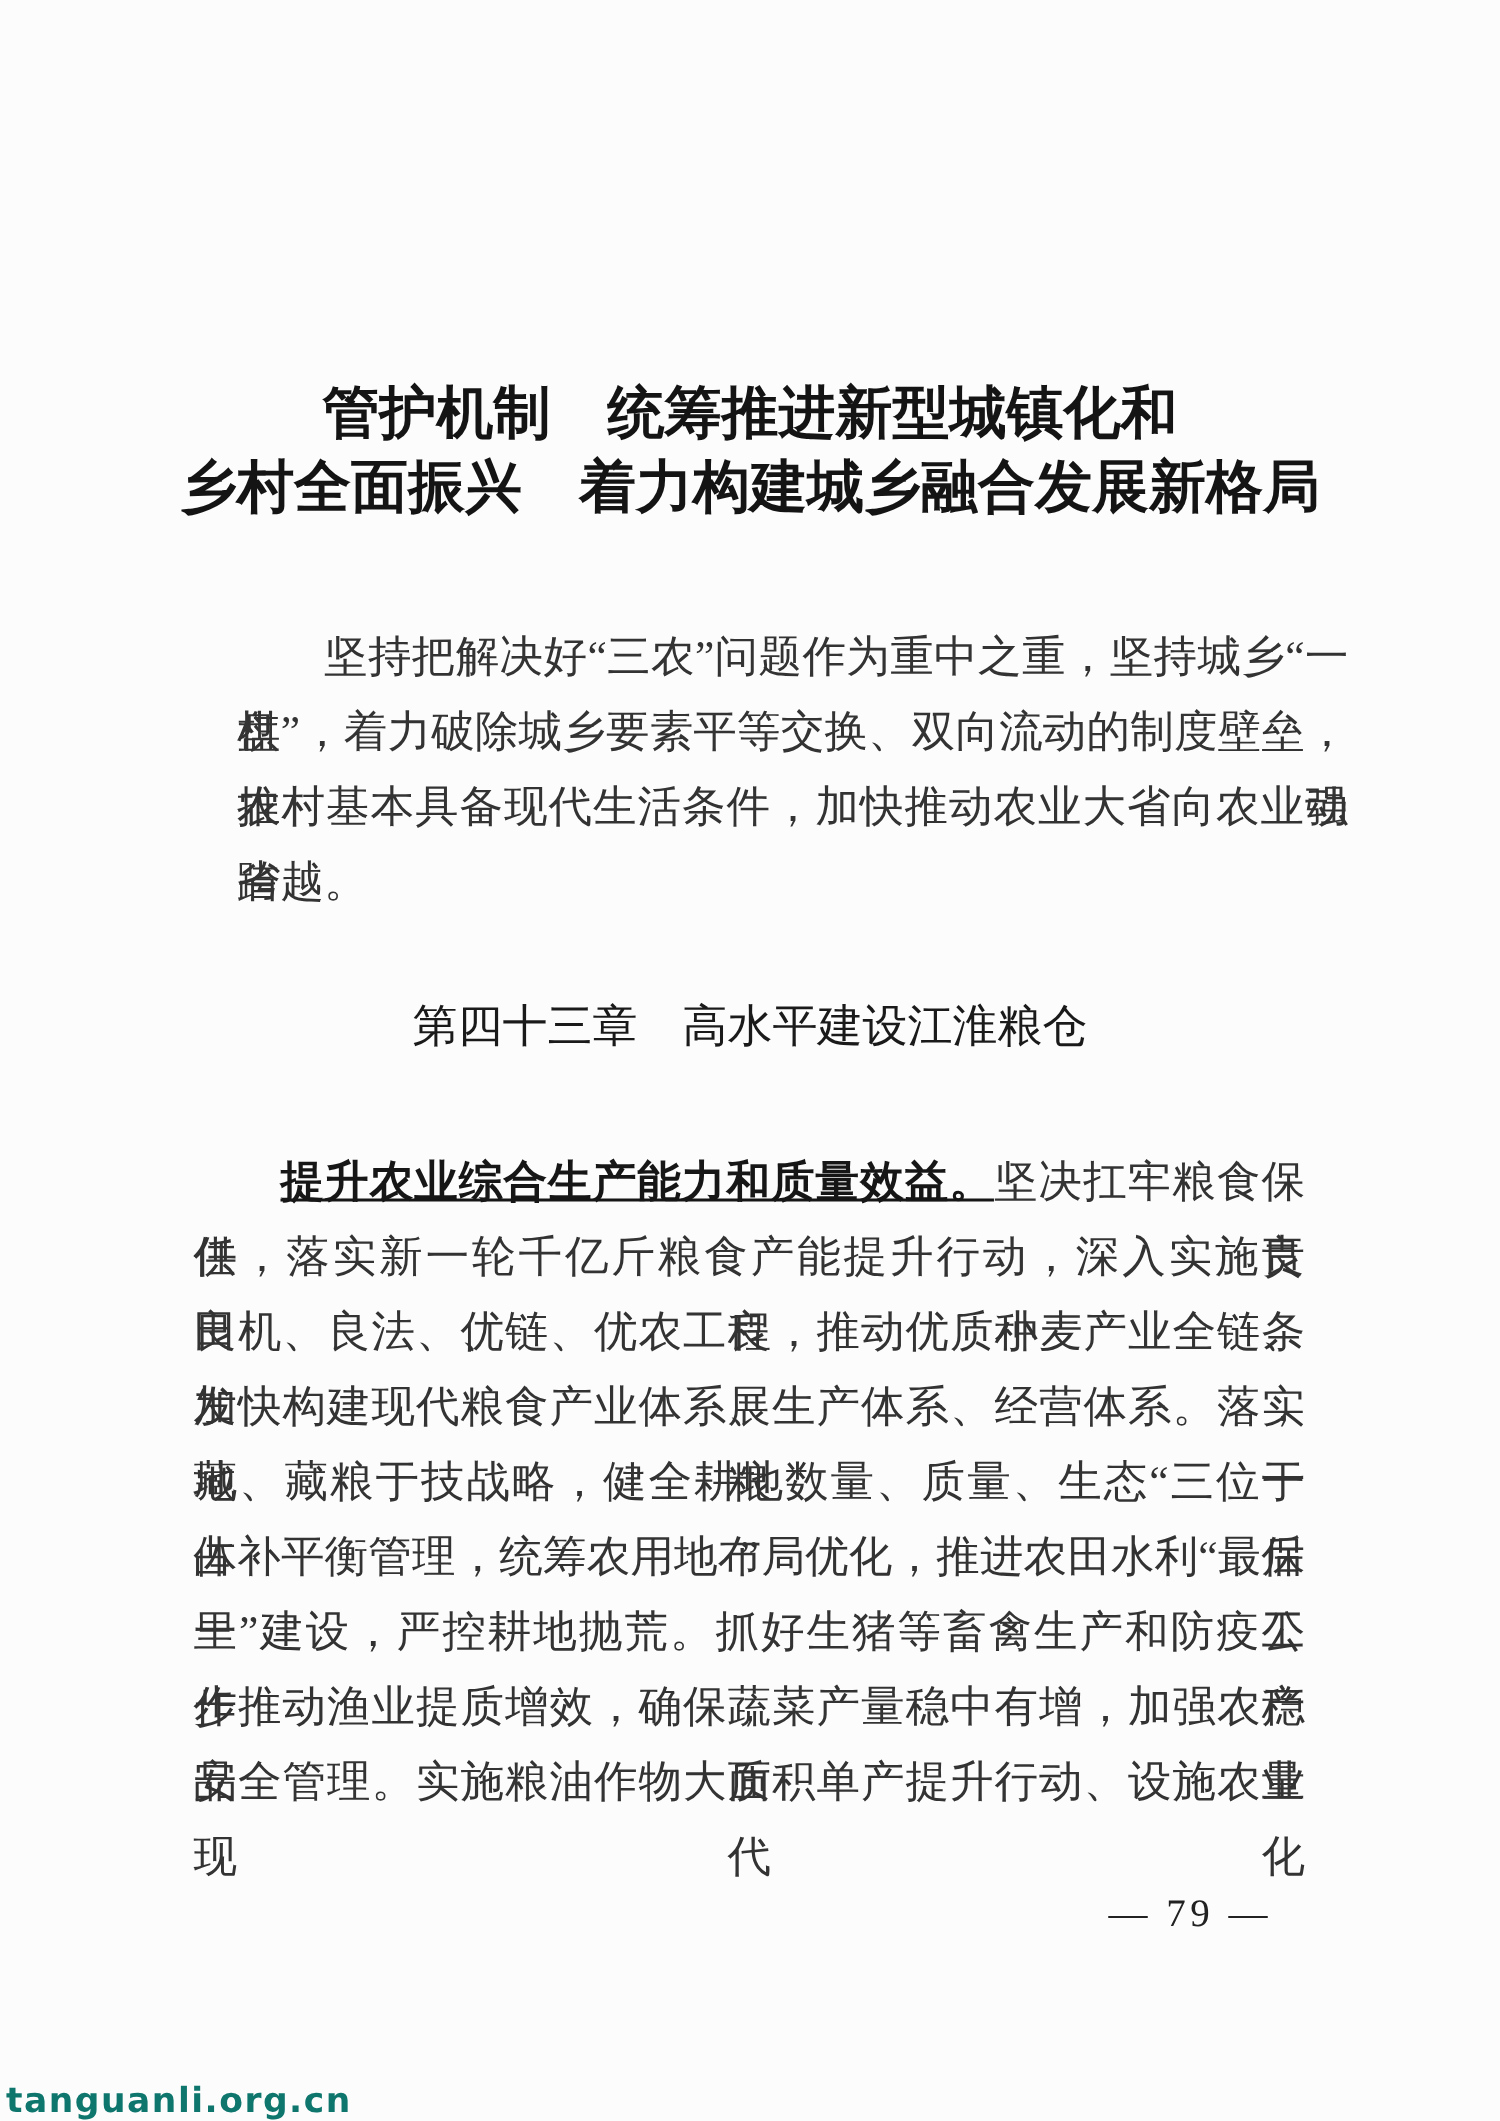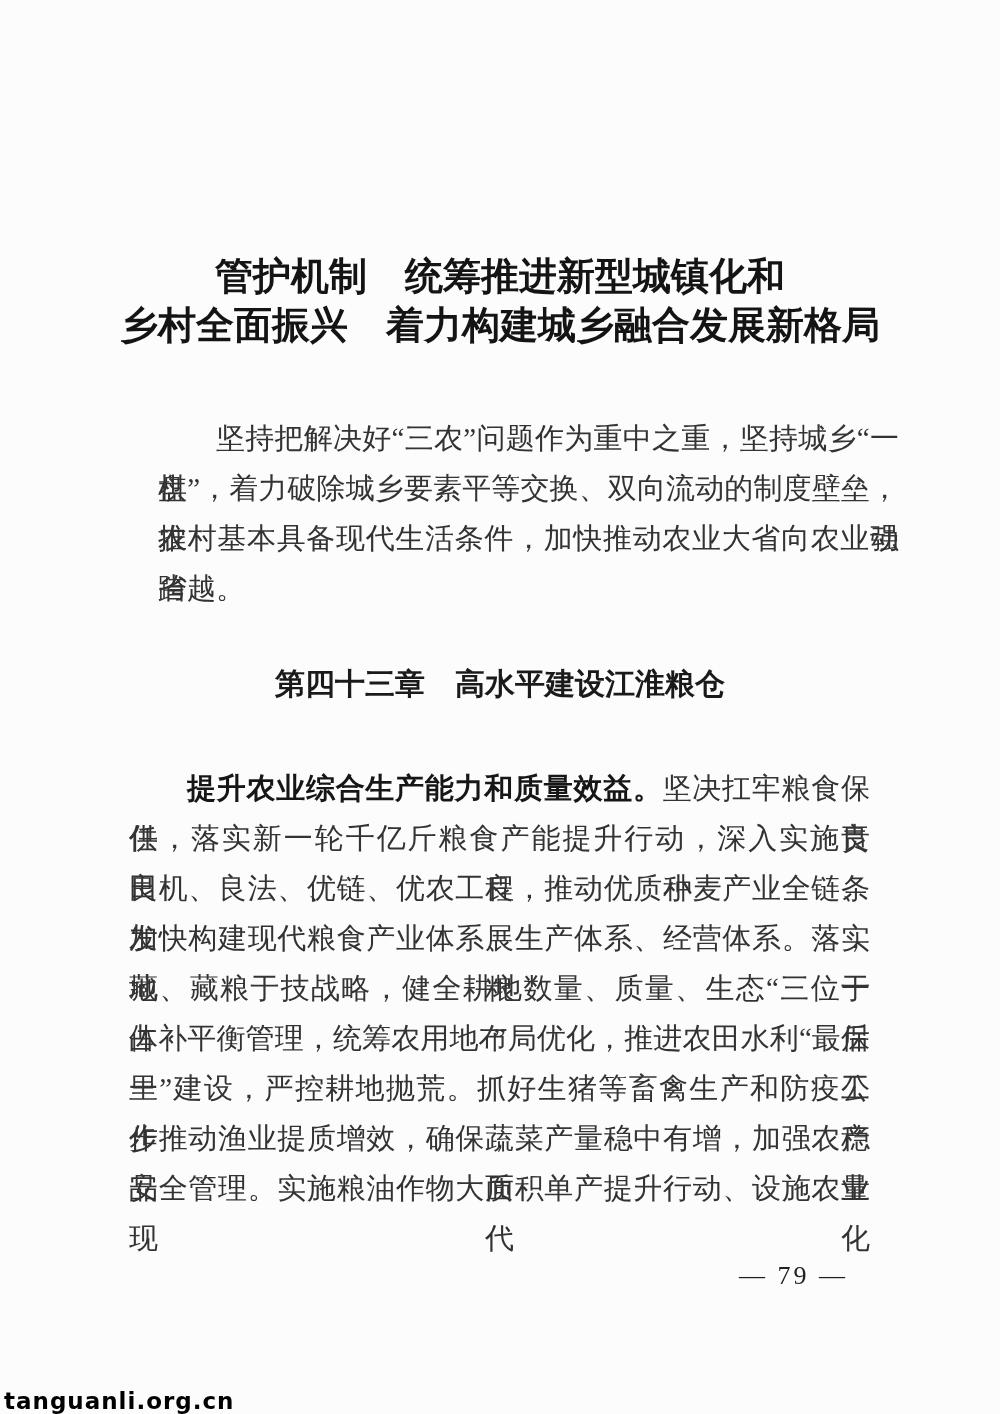--- a/index.html
+++ b/index.html
@@ -31,50 +31,50 @@
     width: 741px;
     font-size: 29px;
     line-height: 50px;
     color: #333333;
   }
   .intro { top: 413px; margin-left: 29px; }
   .body-para { top: 763px; }
   .line { height: 50px; }
   .j { text-align: justify; text-align-last: justify; }
   .indent { text-indent: 58px; }
-  .lead { font-weight: 700; color: #161616; }
+  .lead { font-weight: 700; color: #161616; text-decoration: underline; }
   .chapter-title {
     position: absolute;
     top: 664px;
     left: 0;
     width: 100%;
     margin: 0;
     text-align: center;
     font-family: "Liberation Sans", "DejaVu Sans", sans-serif;
     font-size: 30px;
-    font-weight: 700;
+    font-weight: 400;
     color: #1a1a1a;
   }
   .page-number {
     position: absolute;
     top: 1261px;
     right: 152px;
     font-size: 26px;
     letter-spacing: 3px;
     color: #222222;
   }
   .watermark {
     position: absolute;
     left: 4px;
     bottom: 0;
     font-family: "DejaVu Sans", "Liberation Sans", sans-serif;
     font-size: 23px;
     font-weight: 700;
     letter-spacing: 1px;
-    color: #000000;
+    color: #0f766e;
   }
 </style>
 </head>
 <body>
 
 <div class="page">
 
   <h1 class="part-title">
     <span class="t-line">管护机制　统筹推进新型城镇化和</span>
     <span class="t-line">乡村全面振兴　着力构建城乡融合发展新格局</span>

